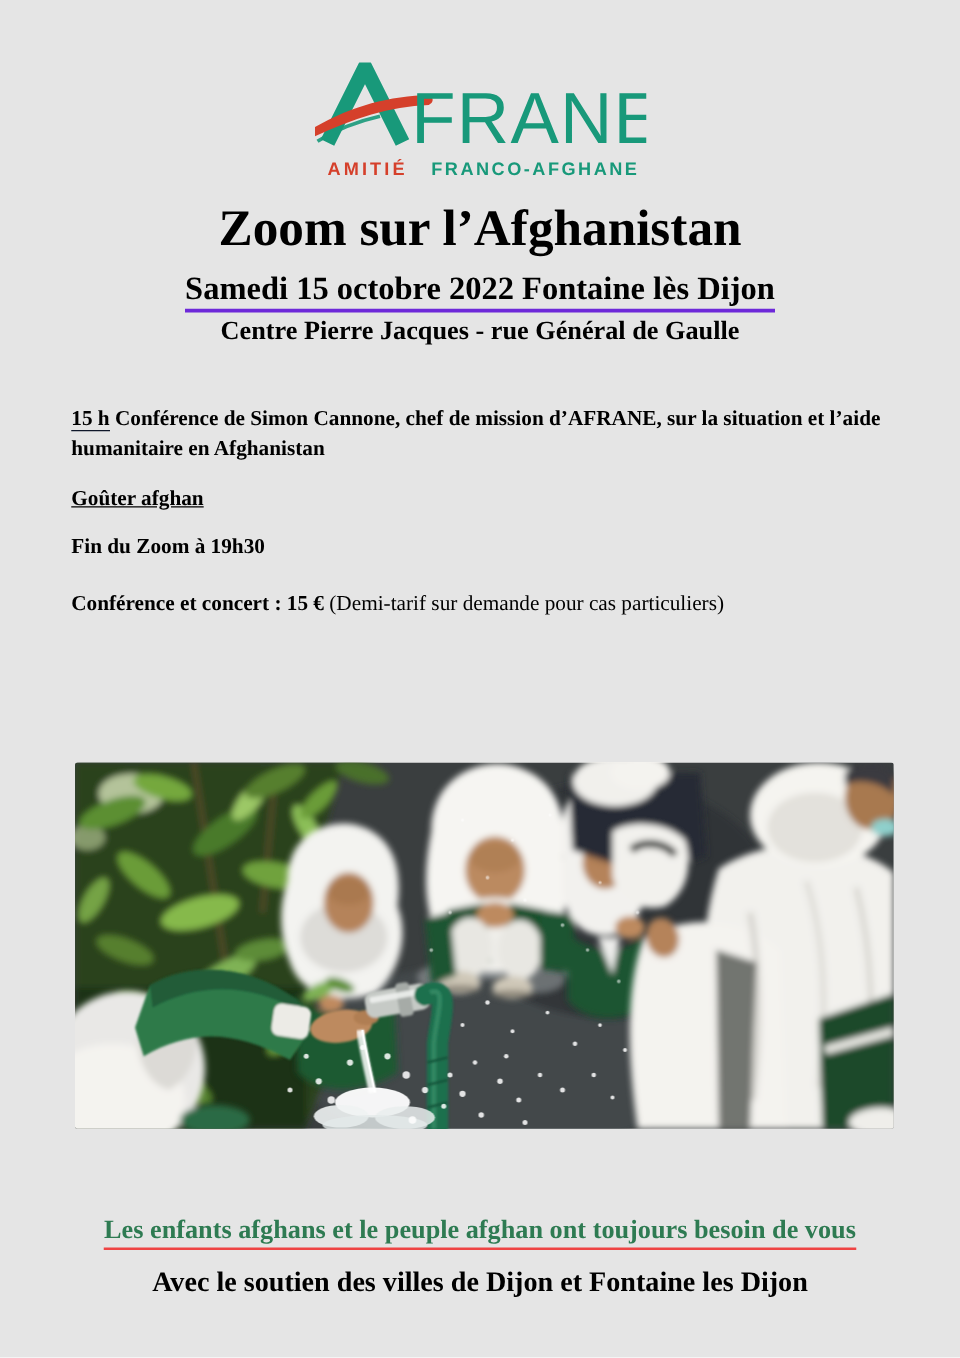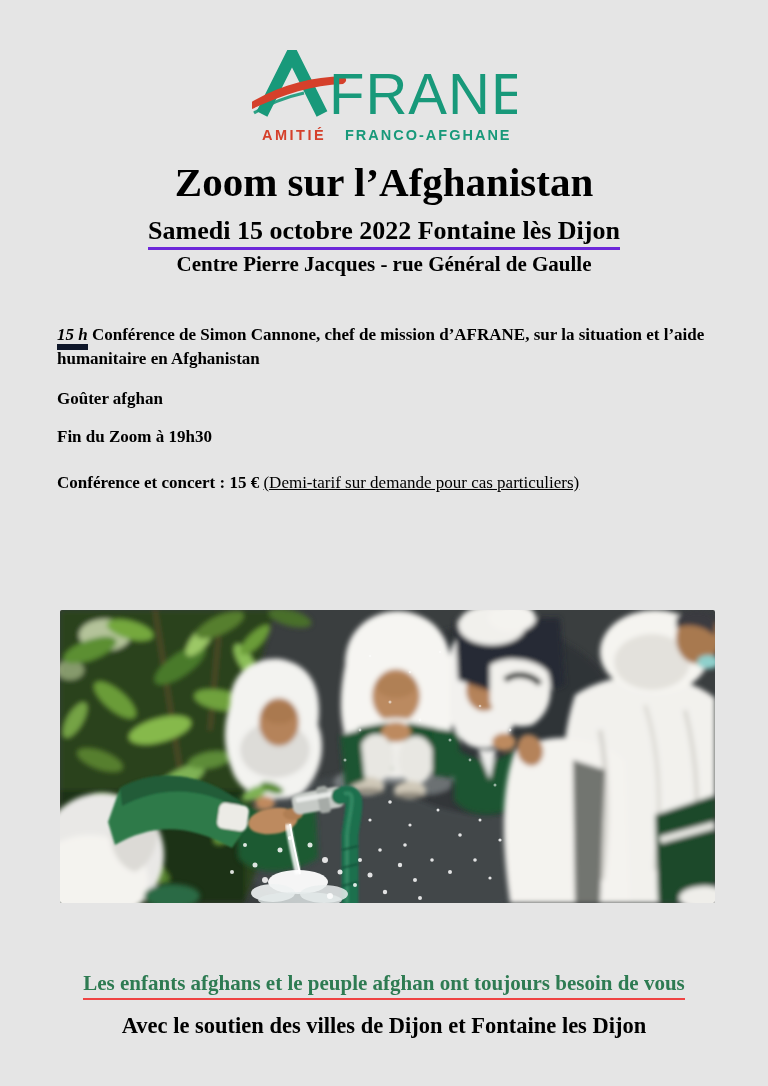--- a/index.html
+++ b/index.html
@@ -11,25 +11,25 @@
          font-size:41px;font-weight:bold;}
   .date-wrap{position:absolute;top:216px;left:0;width:100%;text-align:center;}
   .date{display:inline-block;font-size:26px;font-weight:bold;
         border-bottom:3px solid #6d28d9;padding-bottom:1px;}
   .venue{position:absolute;top:252px;left:0;width:100%;text-align:center;
          font-size:21px;font-weight:bold;}
   .program{position:absolute;top:323px;left:57px;width:655px;
            font-size:17px;font-weight:bold;line-height:24px;}
   .program p{margin:0;}
   .p1{margin-bottom:16px !important;}
-  .p2{margin-bottom:14px !important;}
+  .p2{margin-bottom:14px !important;text-decoration:underline;}
   .p3{margin-bottom:14px !important;}
   .p4{margin-bottom:22px !important;}
-  .time-u{border-bottom:6px solid #0f172a;padding-bottom:0px;font-style:italic;}
-  .price-note{font-weight:normal;text-decoration:underline;}
+  .time-u{border-bottom:1px solid #0f172a;padding-bottom:0px;}
+  .price-note{font-weight:normal;}
   .photo{position:absolute;top:610px;left:60px;width:655px;height:293px;border-radius:2px;}
   .caption{position:absolute;top:905px;left:60px;width:655px;box-sizing:border-box;
            text-align:right;padding-right:58px;font-size:15.5px;}
   .appeal-wrap{position:absolute;top:971px;left:0;width:100%;text-align:center;}
   .appeal{display:inline-block;font-size:21px;font-weight:bold;color:#2e7b52;
           border-bottom:2px solid #ef4444;padding-bottom:2px;}
   .support{position:absolute;top:1013px;left:0;width:100%;text-align:center;
            font-size:22.5px;font-weight:bold;}
 </style>
 </head>

